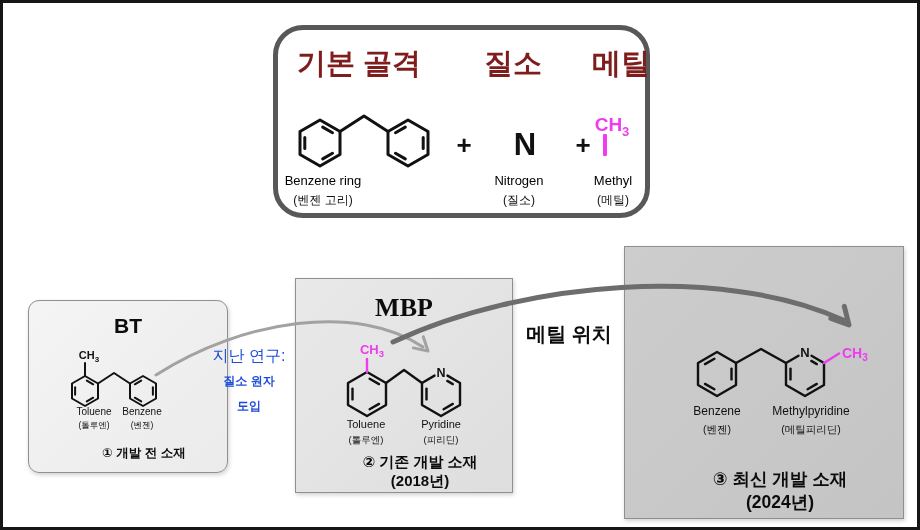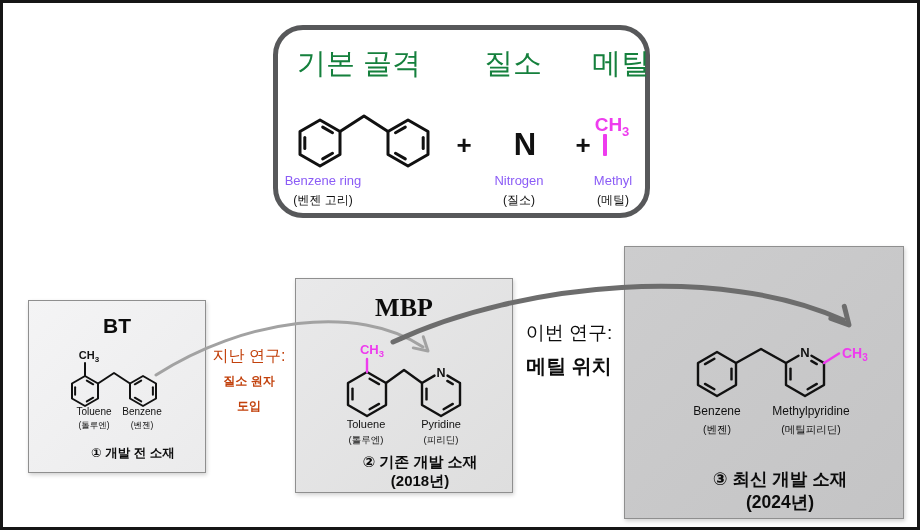--- a/index.html
+++ b/index.html
@@ -1,48 +1,48 @@
 <!DOCTYPE html>
 <html><head>
 <meta charset="utf-8">
 <style>
   html,body{margin:0;padding:0;background:#e8e8e8;font-family:"Liberation Sans","DejaVu Sans",sans-serif;}
   .canvas{position:relative;width:920px;height:530px;background:#ffffff;border:3px solid #161616;box-sizing:border-box;overflow:hidden;}
   .abs{position:absolute;}
   .ctr{text-align:center;}
   
   .legend-box{left:270px;top:22px;width:377px;height:193px;background:#ffffff;border:5px solid #57585a;border-radius:30px;box-sizing:border-box;}
-  .legend-header{font-weight:normal;font-size:29px;color:#15803d;line-height:32px;white-space:nowrap;}
+  .legend-header{font-weight:bold;font-size:29px;color:#7f1d1d;line-height:32px;white-space:nowrap;}
   .plus{font-weight:bold;font-size:26px;color:#111;}
   .n-symbol{font-weight:bold;font-size:31px;color:#111;}
   .methyl-formula{font-weight:bold;font-size:19px;color:#ee3cee;white-space:nowrap;}
   .methyl-formula sub{font-size:13px;}
   .methyl-bond{width:4px;height:22px;background:#ee3cee;border-radius:1px;}
-  .lg-label-en{font-size:13px;color:#8b5cf6;}
+  .lg-label-en{font-size:13px;color:#000000;}
   .lg-label-ko{font-size:12px;color:#111;}
   
   .mat-box{box-sizing:border-box;border:1.5px solid #8f8f8f;box-shadow:1px 2px 4px rgba(0,0,0,0.18);}
-  .bt-box{left:25px;top:297px;width:178px;height:173px;background:linear-gradient(135deg,#f4f4f5,#ebebec);}
+  .bt-box{left:25px;top:297px;width:200px;height:173px;background:linear-gradient(135deg,#f4f4f5,#ebebec);border-radius:11px;}
   .mbp-box{left:292px;top:275px;width:218px;height:215px;background:linear-gradient(135deg,#e9e9ea,#dedede);}
   .bmp-box{left:621px;top:243px;width:280px;height:273px;background:linear-gradient(135deg,#cdcdce,#c4c4c5);}
   .mat-title{left:0;width:100%;text-align:center;font-weight:bold;color:#0c0c0c;}
   .bt-title{top:13px;font-size:21px;}
   .mbp-title{top:14px;font-size:26px;font-family:Liberation Serif, serif;}
   .bmp-title{top:9px;font-size:33px;}
   .sub-en{font-size:10px;color:#111;}
   .sub-ko{font-size:8.5px;color:#111;}
   .sub-en-m{font-size:11px;color:#111;}
   .sub-ko-m{font-size:9.5px;color:#111;}
   .sub-en-b{font-size:12px;color:#111;}
   .sub-ko-b{font-size:10.5px;color:#111;}
   .caption{left:16px;width:100%;text-align:center;font-weight:bold;color:#0c0c0c;}
   
   .annot{text-align:center;white-space:nowrap;}
   .annot p{margin:0;}
-  .annot-past{left:194px;top:340px;width:104px;color:#c2410c;}
+  .annot-past{left:194px;top:340px;width:104px;color:#1d4ed8;}
   .annot-past .l1{font-size:16px;line-height:26px;}
   .annot-past .l2,.annot-past .l3{font-size:12px;font-weight:bold;line-height:25px;}
   .annot-cur{left:508px;top:314px;width:116px;color:#0c0c0c;}
   .annot-cur .l1{font-size:19px;line-height:32px;}
   .annot-cur .l2,.annot-cur .l3{font-size:20px;font-weight:bold;line-height:34px;}
   
   svg{display:block;overflow:visible;}
   .bond{stroke:#111;fill:none;stroke-linecap:round;stroke-linejoin:round;}
   .bond-mag{stroke:#ee3cee;fill:none;stroke-linecap:round;}
   .atom{fill:#111;font-family:"Liberation Sans",sans-serif;font-weight:600;}
@@ -170,21 +170,20 @@
     <div class="abs caption" style="top:220px;font-size:17.5px;">③ 최신 개발 소재</div>
     <div class="abs caption" style="top:243px;font-size:17.5px;">(2024년)</div>
   </div>
 
   <div class="abs annot annot-past">
     <p class="l1">지난 연구:</p>
     <p class="l2">질소 원자</p>
     <p class="l3">도입</p>
   </div>
   <div class="abs annot annot-cur">
-    <p class="l1">이번 연구:</p>
     <p class="l2">메틸 위치</p>
   </div>
 
   <svg class="abs arrow-layer" width="920" height="530" viewBox="0 0 920 530">
     <g>
       <path d="M153,372 C 240,316 355,300 420,344" fill="none" stroke="#a2a2a2" stroke-width="3" stroke-linecap="round"></path>
       <polyline points="410.3,344.9 425,348 420.3,333.7" fill="none" stroke="#a2a2a2" stroke-width="3" stroke-linecap="round" stroke-linejoin="round"></polyline>
     </g>
     <g>
       <path d="M390,339 C 520,278 720,262 840,317" fill="none" stroke="#6d6d6d" stroke-width="5" stroke-linecap="round"></path>

